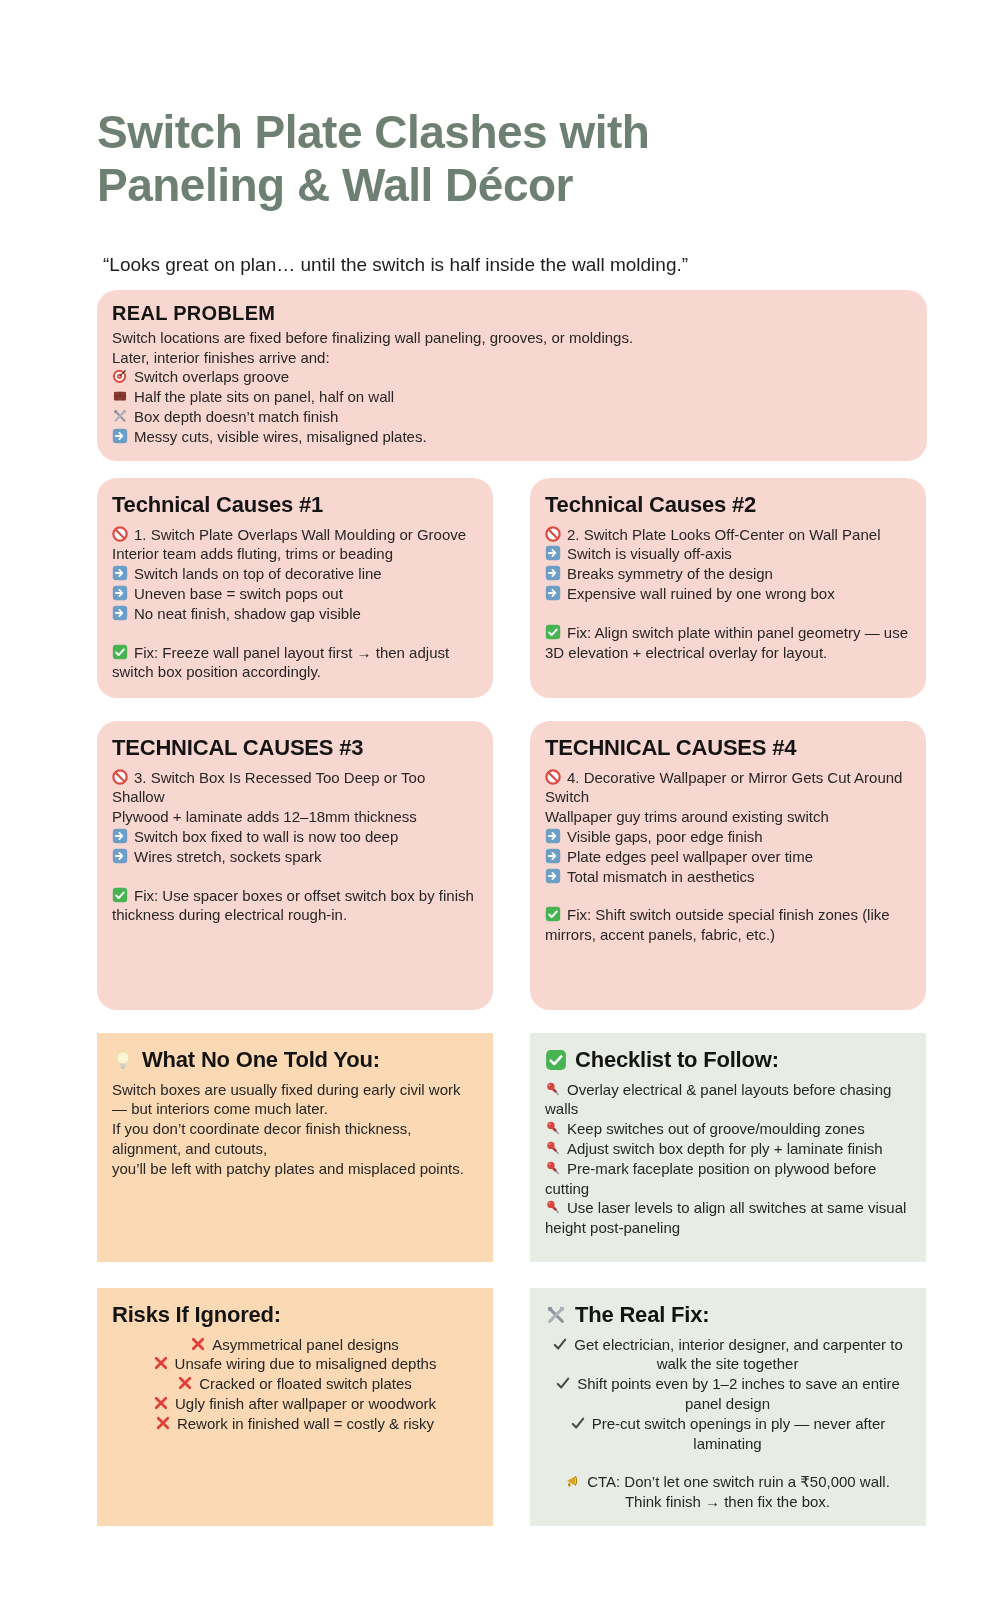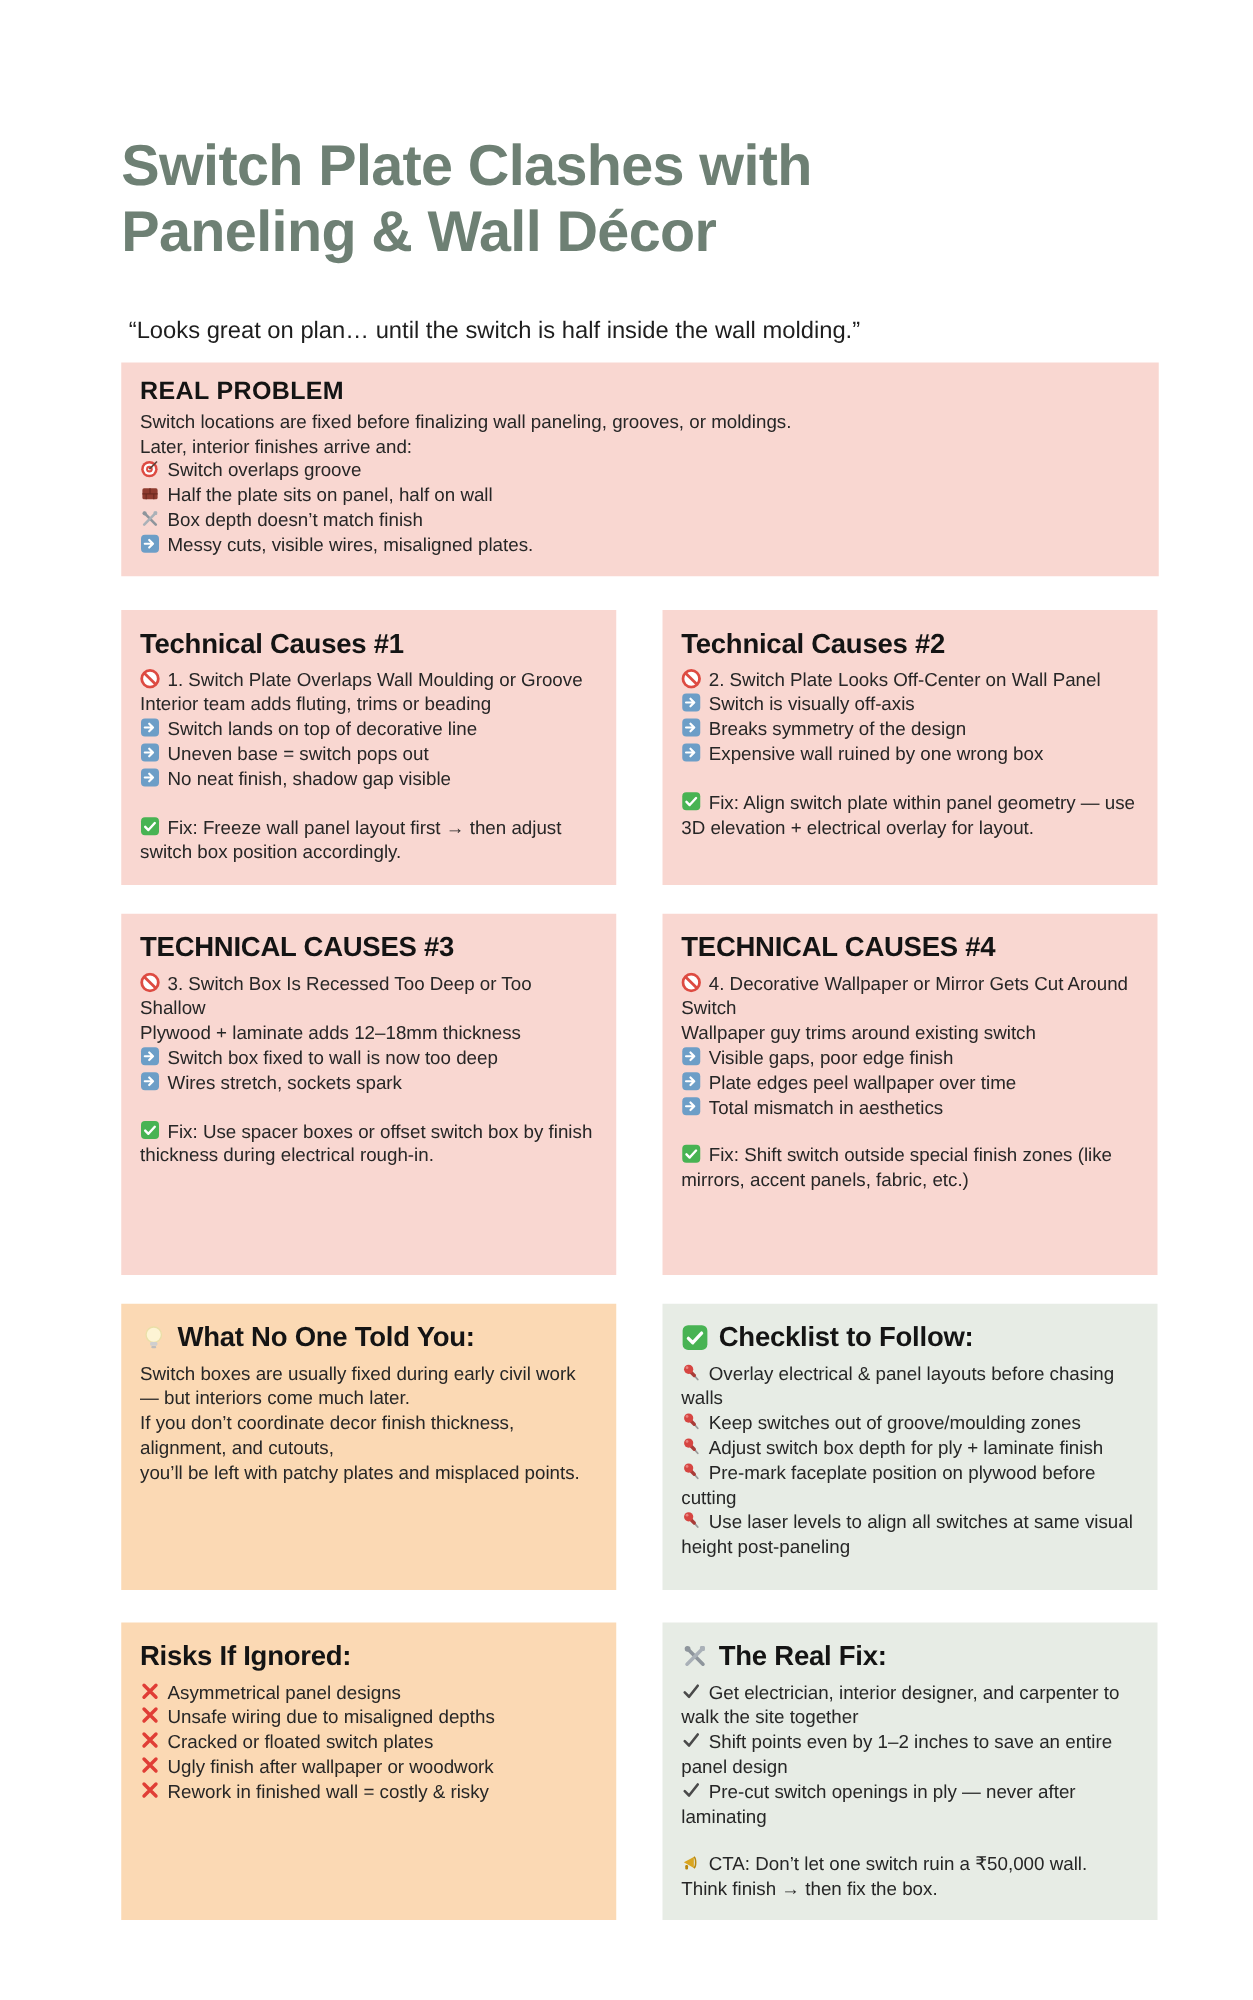--- a/index.html
+++ b/index.html
@@ -10,30 +10,30 @@
     --body-text:#262626;
   }
   html,body{margin:0;padding:0;background:#ffffff;}
   body{width:1002px;height:1600px;overflow:hidden;font-family:"Liberation Sans","DejaVu Sans",sans-serif;}
   .page{box-sizing:border-box;width:1002px;height:1600px;padding:106px 0 0 97px;background:#fff;}
   h1.page-title{margin:0 0 42px 0;font-size:46px;line-height:1.15;font-weight:bold;letter-spacing:-0.5px;color:var(--title-color);}
   .quote{margin:0 0 14px 6px;font-size:19px;color:#1e1e1e;}
   .content{width:830px;}
   .row{display:flex;gap:37px;}
   .row + .row{margin-top:23px;}
-  #row-1{margin-top:27px;}
-  #row-4{margin-top:26px;}
+  #row-1{margin-top:17px;}
+  #row-4{margin-top:26px;text-align:center;}
   .box{box-sizing:border-box;padding:12px 16px 14px 15px;}
   #row-0 .box{width:830px;min-height:160px;}
   #row-1 .box,#row-2 .box,#row-3 .box,#row-4 .box{width:396px;}
   #row-1 .box{min-height:220px;}
   #row-2 .box{min-height:289px;}
   #row-3 .box{min-height:229px;}
   #row-4 .box{min-height:199px;}
-  .bg-pink{background:var(--box-pink);}
+  .bg-pink{background:var(--box-pink);border-radius:20px;}
   .bg-orange{background:var(--box-orange);}
   .bg-green{background:var(--box-green);}
   .box-title{margin:2px 0 7px 0;font-size:22px;font-weight:800;color:#141414;letter-spacing:-0.2px;display:flex;align-items:center;gap:8px;}
   .box.compact .box-title{font-size:20px;letter-spacing:0.3px;margin:0 0 3px 0;}
   .title-icon{display:inline-flex;width:22px;height:22px;flex:0 0 auto;}
   .title-icon svg{width:22px;height:22px;display:block;}
   .line{margin:0;font-size:15px;line-height:1.32;color:var(--body-text);}
   .line .icon{display:inline-block;width:16px;height:16px;margin-right:6px;vertical-align:-2px;}
   .line .icon svg{width:16px;height:16px;display:block;}
   .line.spacer{height:19px;}

